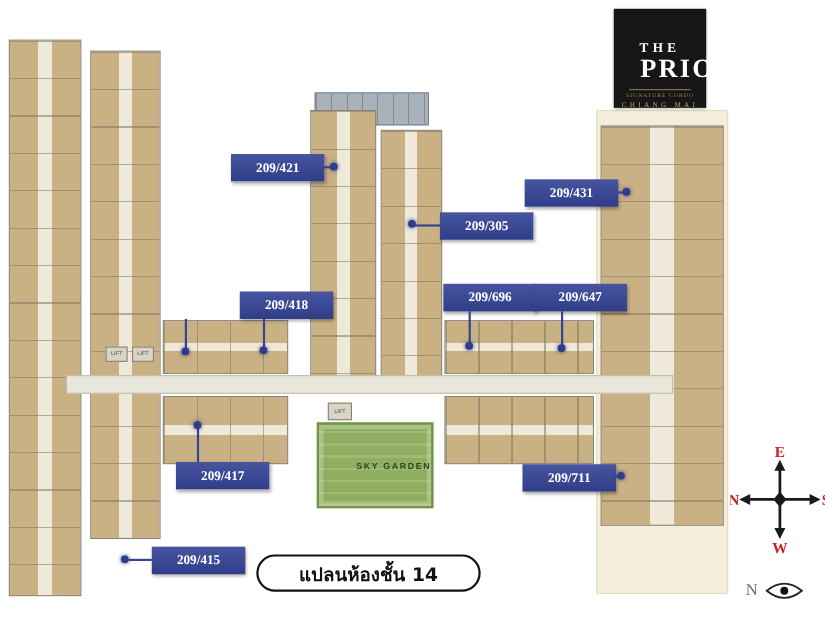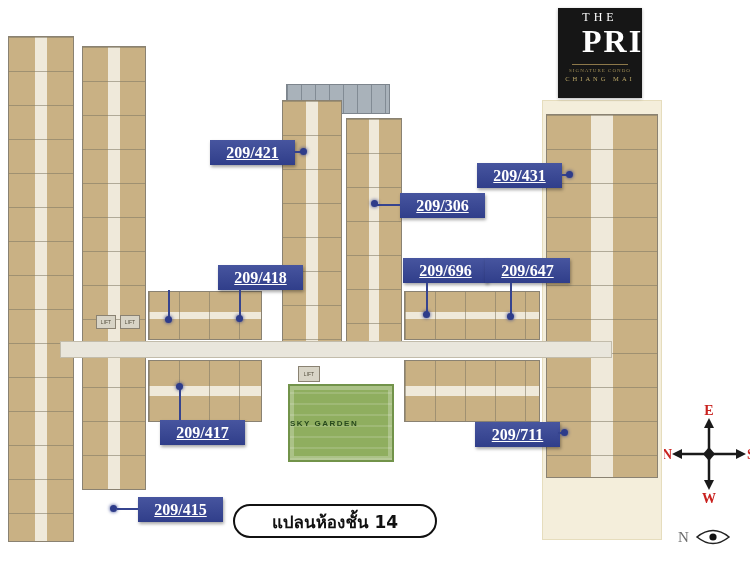--- a/index.html
+++ b/index.html
@@ -16,38 +16,38 @@
   .roof{position:absolute;border:1.5px solid #7d858d;box-sizing:border-box;background:
       repeating-linear-gradient(90deg, rgba(90,100,110,.5) 0 1px, transparent 1px 14px),#a9b2ba;}
   .corr{position:absolute;background:#e9e6dc;border:1px solid #c2bcab;box-sizing:border-box;}
   .lift{position:absolute;background:#d8d4c6;border:1px solid #8a8272;color:#55503f;font-size:5px;
       display:flex;align-items:center;justify-content:center;box-sizing:border-box;}
   .cream{position:absolute;background:#f4eedb;border:1px solid #e6ddbd;box-sizing:border-box;}
 
   .garden{position:absolute;border:2px solid #72934a;box-sizing:border-box;
       background:repeating-linear-gradient(0deg, rgba(255,255,255,.14) 0 2px, transparent 2px 11px),#8fae5f;
       box-shadow:inset 0 0 0 4px rgba(255,255,255,.25);
-      display:flex;align-items:center;justify-content:flex-start;}
+      display:flex;align-items:center;justify-content:flex-end;}
   .garden span{font-size:8px;letter-spacing:1.5px;color:#27491c;font-weight:bold;}
 
   
   .unit-label{position:absolute;width:85px;height:25px;
       background:linear-gradient(#47559f,#303e8a);color:#fff;
-      font-family:"Liberation Serif",serif;font-weight:bold;font-size:16px;
+      font-family:"Liberation Serif",serif;font-weight:bold;font-size:12px;
       display:flex;align-items:center;justify-content:center;
-      box-shadow:1px 2px 3px rgba(0,0,0,.35);text-decoration:underline;}
+      box-shadow:1px 2px 3px rgba(0,0,0,.35);}
   .pin-line{position:absolute;background:#36448f;}
   .pin-dot{position:absolute;width:7px;height:7px;border-radius:50%;background:#2e3c8a;
       box-shadow:0 0 3px 1px rgba(46,60,138,.55);}
 
   
   .logo{position:absolute;left:558px;top:8px;width:84px;height:90px;background:#161616;
       color:#fff;text-align:center;font-family:"Liberation Serif",serif;box-shadow:0 1px 3px rgba(0,0,0,.3);}
-  .logo .the{font-size:12px;letter-spacing:4px;margin-top:2px;}
-  .logo .prio{font-size:32px;font-weight:bold;letter-spacing:2px;line-height:1.05;padding-left:24px;}
+  .logo .the{font-size:12px;letter-spacing:4px;margin-top:28px;font-weight:bold;}
+  .logo .prio{font-size:24px;font-weight:bold;letter-spacing:2px;line-height:1.05;padding-left:24px;}
   .logo .rule{width:56px;height:1px;background:#8d784a;margin:5px auto 3px;}
   .logo .tag{font-size:5px;color:#a08d55;letter-spacing:1px;}
   .logo .city{font-size:6.5px;color:#b9a567;letter-spacing:3px;margin-top:2px;}
 
   .exec{position:absolute;left:546px;top:482px;width:112px;text-align:center;
       font-family:"Liberation Serif",serif;font-weight:bold;font-size:17px;color:#6e5d1b;
       line-height:1.2;letter-spacing:.5px;}
 
   .floor-title{position:absolute;left:233px;top:504px;width:204px;height:34px;
       border:2.5px solid #111;border-radius:18px;background:#fff;box-sizing:border-box;
@@ -84,21 +84,21 @@
   <div class="lift" style="left:298px;top:366px;width:22px;height:16px">LIFT</div>
 
   <div class="garden" style="left:288px;top:384px;width:106px;height:78px">
     <span>SKY GARDEN</span>
   </div>
 
   <div class="unit-label" style="left:210px;top:140px">209/421</div>
   <div class="pin-line" style="left:294px;top:151px;width:9px;height:2px"></div>
   <div class="pin-dot" style="left:300px;top:148px"></div>
 
-  <div class="unit-label" style="left:400px;top:193px">209/306</div>
+  <div class="unit-label" style="left:400px;top:193px">209/305</div>
   <div class="pin-line" style="left:376px;top:204px;width:24px;height:2px"></div>
   <div class="pin-dot" style="left:371px;top:200px"></div>
 
   <div class="unit-label" style="left:477px;top:163px">209/431</div>
   <div class="pin-line" style="left:562px;top:174px;width:8px;height:2px"></div>
   <div class="pin-dot" style="left:566px;top:171px"></div>
 
   <div class="pin-line" style="left:168px;top:290px;width:2px;height:28px"></div>
   <div class="pin-dot" style="left:165px;top:316px"></div>
 

